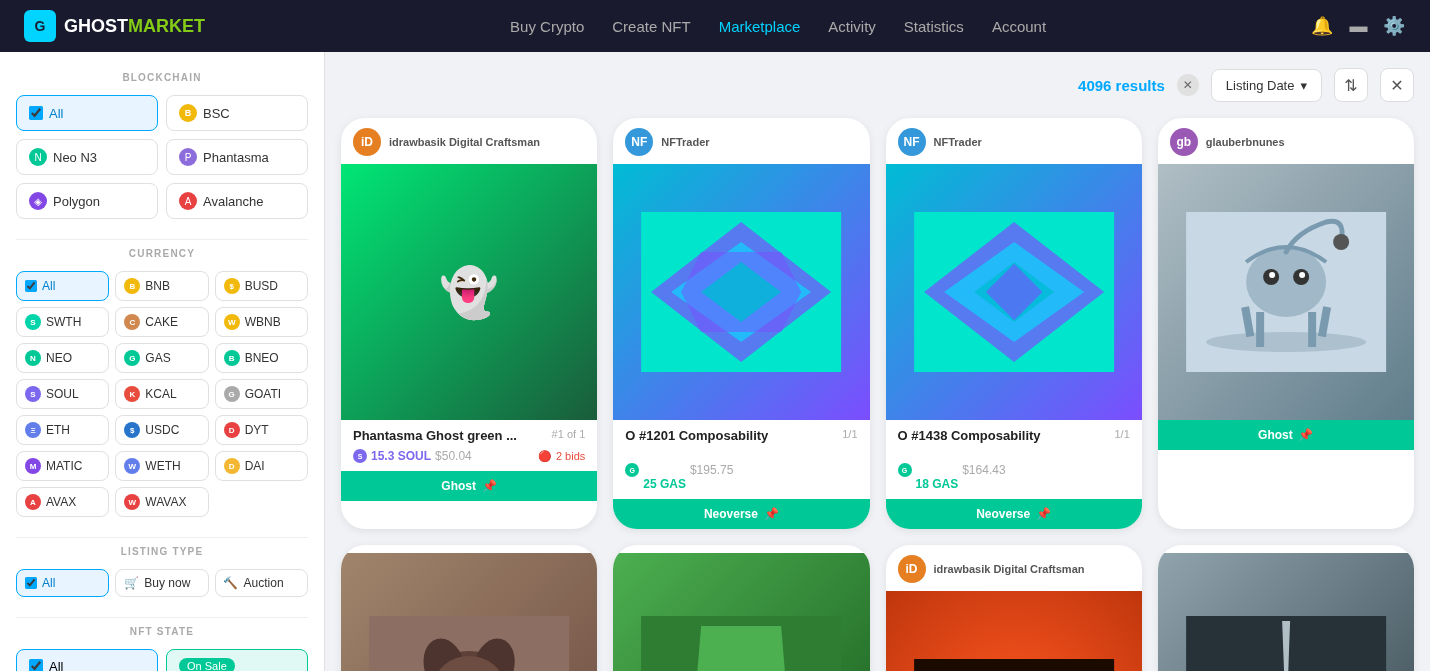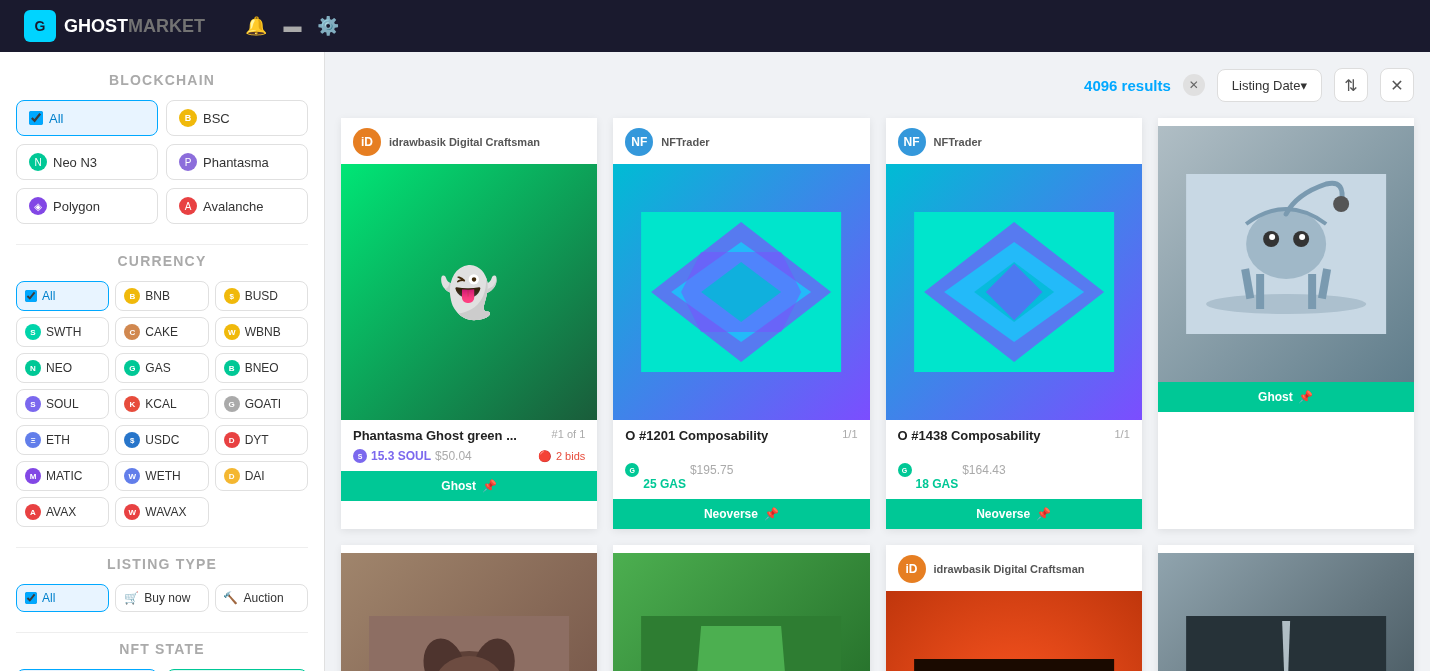--- a/index.html
+++ b/index.html
@@ -62,21 +62,21 @@
       background: white;
       border-right: 1px solid #e0e0e0;
       padding: 20px 16px;
       overflow-y: auto;
       flex-shrink: 0;
     }
     .filter-section {
       margin-bottom: 20px;
     }
     .filter-title {
-      font-size: 14px;
+      font-size: 10px;
       font-weight: 700;
       color: #aaa;
       letter-spacing: 1.2px;
       text-align: center;
       margin-bottom: 12px;
       text-transform: uppercase;
     }
     .filter-grid-2 {
       display: grid;
       grid-template-columns: 1fr 1fr;
@@ -207,20 +207,21 @@
       background: #e0e0e0;
       border-radius: 50%;
       display: flex; align-items: center; justify-content: center;
       cursor: pointer;
       font-size: 12px;
       color: #666;
     }
     .sort-dropdown {
       display: flex;
       align-items: center;
+      gap: 6px;
       background: white;
       border: 1px solid #ddd;
       border-radius: 8px;
       padding: 8px 14px;
       cursor: pointer;
       font-size: 13px;
       font-weight: 500;
     }
     .sort-icon, .filter-sort-icon, .clear-icon {
       width: 34px; height: 34px;
@@ -234,21 +235,21 @@
     }
 
     
     .nft-grid {
       display: grid;
       grid-template-columns: repeat(4, 1fr);
       gap: 16px;
     }
     .nft-card {
       background: white;
-      border-radius: 0;
+      border-radius: 24px;
       overflow: hidden;
       box-shadow: 0 2px 8px rgba(0,0,0,0.08);
     }
     .nft-card-header {
       display: flex;
       align-items: center;
       gap: 8px;
       padding: 10px 12px 0;
     }
     .avatar {
@@ -349,23 +350,31 @@
       color: white;
     }
   </style>
 </head>
 <body>
 
 <header class="header">
   <div class="logo">
     <div class="logo-icon">G</div>
     <span>
-      <span>GHOST</span><span style="color:#737373">MARKET</span>
+      <span>GHOST</span><span style="color:#84cc16">MARKET</span>
     </span>
   </div>
+  <nav>
+    <a href="#">Buy Crypto</a>
+    <a href="#">Create NFT</a>
+    <a href="#" class="active">Marketplace</a>
+    <a href="#">Activity</a>
+    <a href="#">Statistics</a>
+    <a href="#">Account</a>
+  </nav>
   <div class="header-icons">
     <span class="header-icon">🔔</span>
     <span class="header-icon">▬</span>
     <span class="header-icon">⚙️</span>
   </div>
 </header>
 
 <div class="page">
 
   <aside class="sidebar">
@@ -631,20 +640,24 @@
             </div>
           </div>
         </div>
         <div class="nft-footer">
           <span>Neoverse</span>
           <span>📌</span>
         </div>
       </div>
 
       <div class="nft-card">
+        <div class="nft-card-header">
+          <div class="avatar" style="background:#9b59b6;">gb</div>
+          <span class="nft-author">glauberbnunes</span>
+        </div>
         <div class="nft-image-placeholder" style="background:linear-gradient(135deg,#b0bec5,#607d8b);display:flex;align-items:center;justify-content:center;">
           <svg width="100%" height="160" viewBox="0 0 200 160" xmlns="http://www.w3.org/2000/svg">
             <rect width="200" height="160" fill="#c8d8e4"></rect>
             <ellipse cx="100" cy="130" rx="80" ry="10" fill="#8fa8b8" opacity="0.5"></ellipse>
             <rect x="70" y="100" width="8" height="35" fill="#7a9ab0"></rect>
             <rect x="122" y="100" width="8" height="35" fill="#7a9ab0"></rect>
             <rect x="55" y="95" width="8" height="30" fill="#7a9ab0" transform="rotate(-10 59 95)"></rect>
             <rect x="137" y="95" width="8" height="30" fill="#7a9ab0" transform="rotate(10 141 95)"></rect>
             <ellipse cx="100" cy="70" rx="40" ry="35" fill="#a0b8c8"></ellipse>
             <circle cx="85" cy="65" r="8" fill="#333"></circle>

